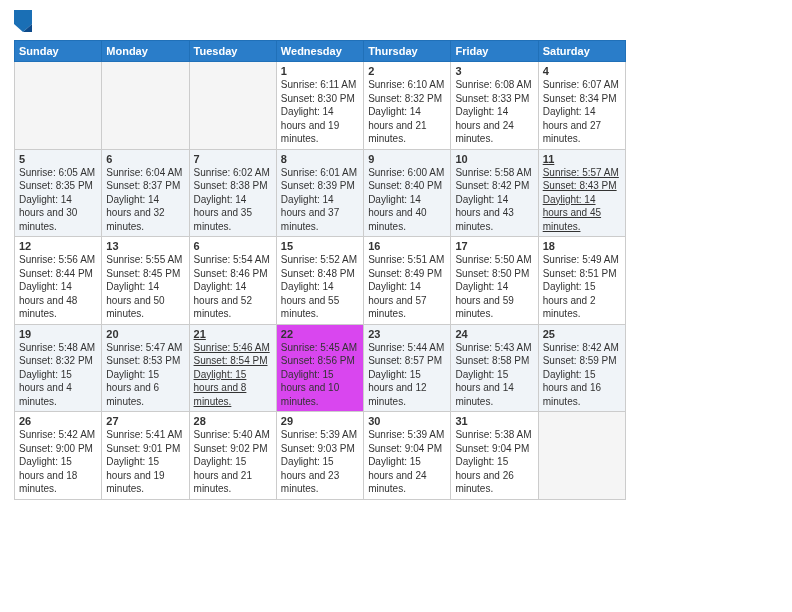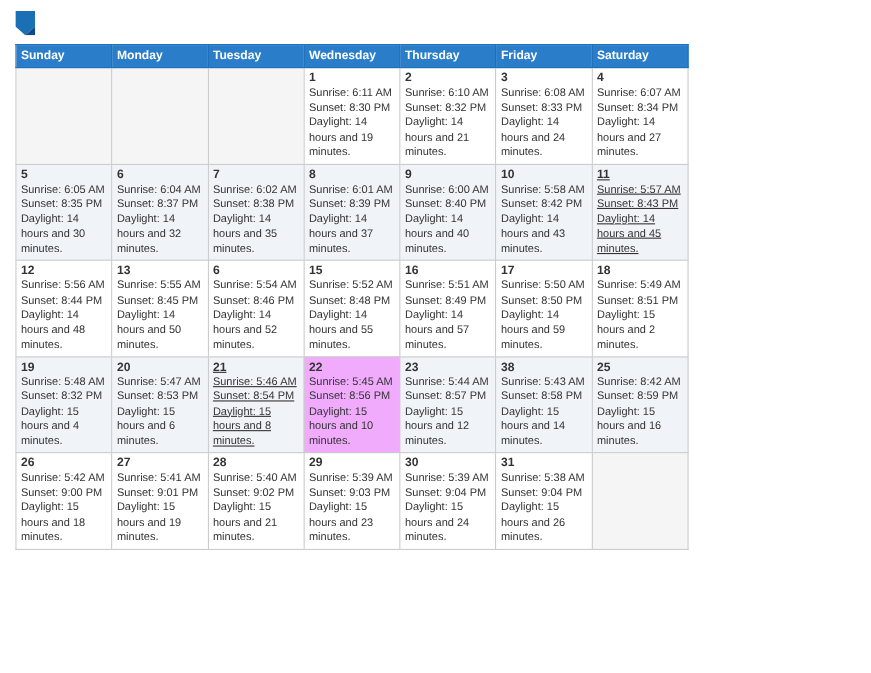--- a/index.html
+++ b/index.html
@@ -281,36 +281,36 @@
 Daylight: 15 hours
 and 6 minutes.</div>
           </td>
           <td style="background: rgb(240, 244, 248); text-decoration: underline;">
             <span class="day-number">21</span>
             <div class="day-info">Sunrise: 5:46 AM
 Sunset: 8:54 PM
 Daylight: 15 hours
 and 8 minutes.</div>
           </td>
-          <td style="background: #f0abfc;">
+          <td style="background: #d946ef;">
             <span class="day-number">22</span>
             <div class="day-info">Sunrise: 5:45 AM
 Sunset: 8:56 PM
 Daylight: 15 hours
 and 10 minutes.</div>
           </td>
           <td style="background: rgb(240, 244, 248);">
             <span class="day-number">23</span>
             <div class="day-info">Sunrise: 5:44 AM
 Sunset: 8:57 PM
 Daylight: 15 hours
 and 12 minutes.</div>
           </td>
           <td style="background: rgb(240, 244, 248);">
-            <span class="day-number">38</span>
+            <span class="day-number">24</span>
             <div class="day-info">Sunrise: 5:43 AM
 Sunset: 8:58 PM
 Daylight: 15 hours
 and 14 minutes.</div>
           </td>
           <td style="background: rgb(240, 244, 248);">
             <span class="day-number">25</span>
             <div class="day-info">Sunrise: 8:42 AM
 Sunset: 8:59 PM
 Daylight: 15 hours

